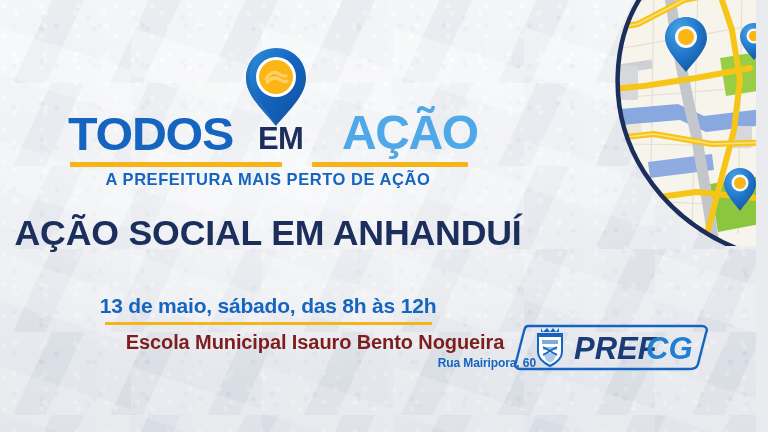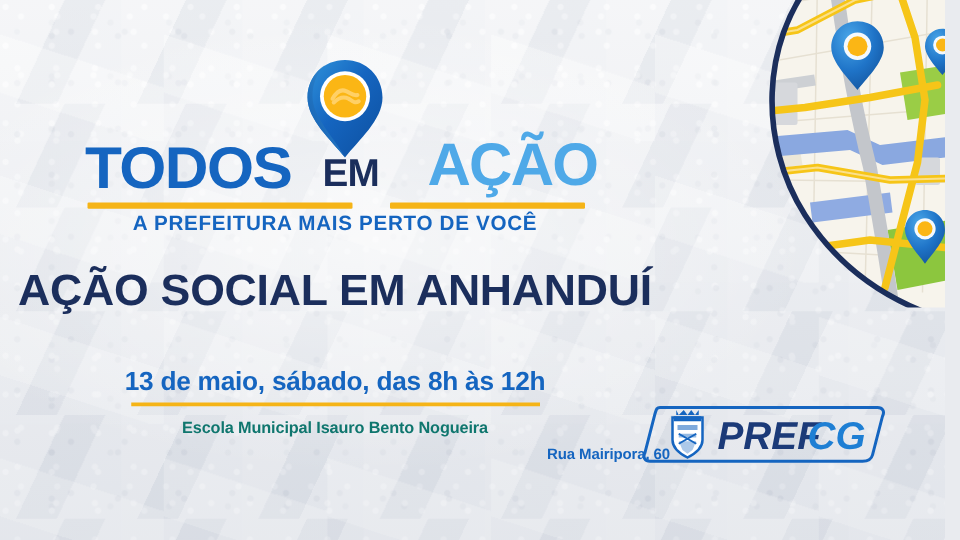--- a/index.html
+++ b/index.html
@@ -77,22 +77,22 @@
 
   
   .dateline{
     position:absolute;left:0;top:293px;width:536px;text-align:center;
     font-size:21px;line-height:26px;font-weight:bold;letter-spacing:-.2px;
     color:#1565c0;white-space:nowrap;
   }
   .daterule{position:absolute;left:105px;top:322px;width:327px;height:3px;background:#f5b417;}
   .venue{
     position:absolute;left:0;top:332px;width:536px;text-align:center;
-    font-size:13px;line-height:20px;font-weight:bold;letter-spacing:-.1px;
-    color:#0f766e;white-space:nowrap;
+    font-size:20px;line-height:20px;font-weight:bold;letter-spacing:-.1px;
+    color:#7f1d1d;white-space:nowrap;padding-left:47px;
   }
   .address{
     position:absolute;left:0;top:355px;width:536px;text-align:right;
     font-size:12px;line-height:16px;font-weight:bold;letter-spacing:-.1px;
     color:#1565c0;white-space:nowrap;
   }
 
   
   .prefcg{position:absolute;left:512px;top:322px;width:196px;height:50px;}
 </style>
@@ -201,21 +201,21 @@
 
     <div class="wordmark">
       <span class="wm-todos">TODOS</span>
       <span class="wm-em">EM</span>
       <span class="wm-acao">AÇÃO</span>
     </div>
 
     <div class="ubar b1"></div>
     <div class="ubar b2"></div>
 
-    <div class="tagline">A PREFEITURA MAIS PERTO DE VOCÊ</div>
+    <div class="tagline">A PREFEITURA MAIS PERTO DE AÇÃO</div>
   </div>
 
   <div class="headline">AÇÃO SOCIAL EM ANHANDUÍ</div>
 
   <div class="dateline">13 de maio, sábado, das 8h às 12h</div>
   <div class="daterule"></div>
   <div class="venue">Escola Municipal Isauro Bento Nogueira</div>
   <div class="address">Rua Mairipora, 60</div>
 
   <div class="prefcg">

